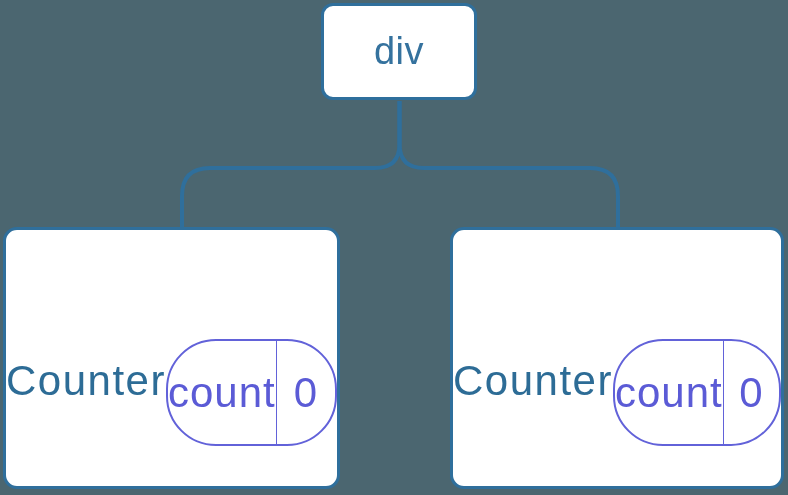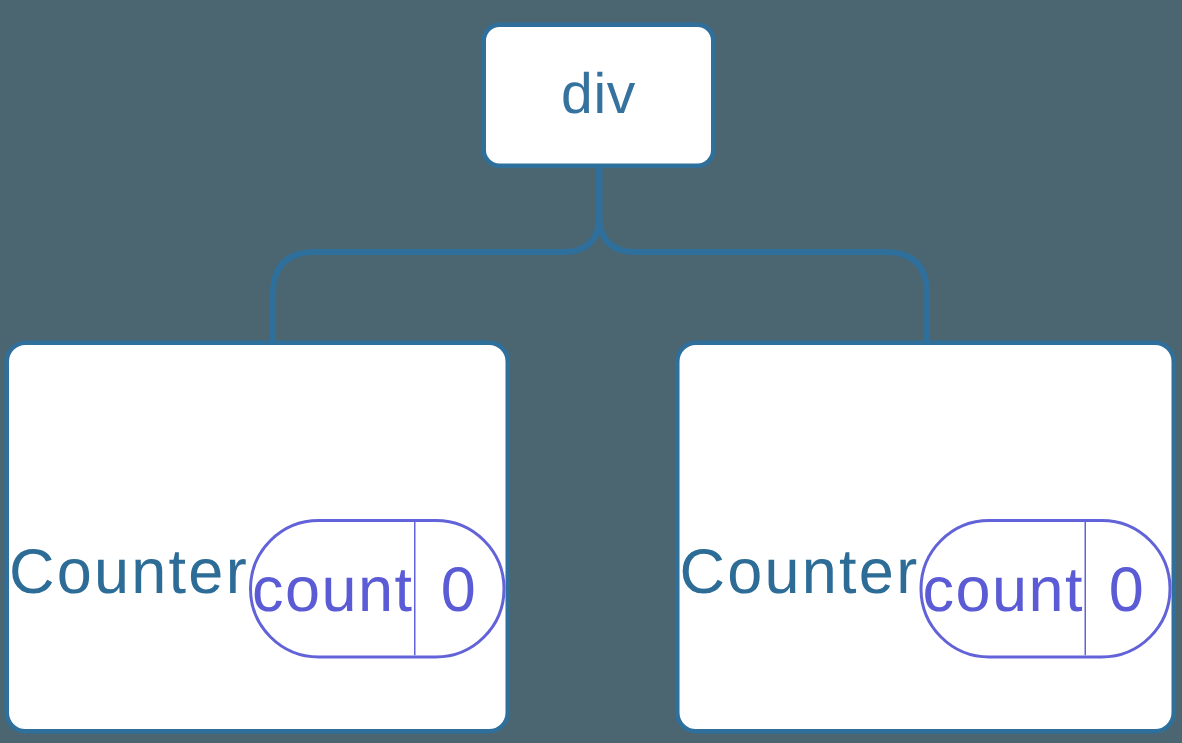--- a/index.html
+++ b/index.html
@@ -29,21 +29,21 @@
     width: 788px; height: 495px;
     z-index: 1;
   }
   .connectors path {
     fill: none;
     stroke: var(--blue);
     stroke-width: 4;
   }
   .node-root {
     position: absolute;
-    left: 321px; top: 15px;
+    left: 321px; top: 3px;
     width: 156px; height: 97px;
     background: var(--card-bg);
     border: 3px solid var(--blue);
     border-radius: 12px;
     display: flex;
     align-items: center;
     justify-content: center;
     z-index: 2;
   }
   .node-root .label {
@@ -70,21 +70,21 @@
   .card-title {
     font-size: 42px;
     font-weight: 500;
     letter-spacing: 1.5px;
     line-height: 50px;
     color: var(--blue-text);
   }
   .state-pill {
     margin-top: 24px;
     width: 272px;
-    height: 93px;
+    height: 107px;
     border: 2px solid var(--purple);
     border-radius: 50px;
     background: var(--card-bg);
     display: flex;
     align-items: stretch;
     overflow: hidden;
   }
   .state-key-cell {
     flex: 1;
     display: flex;

